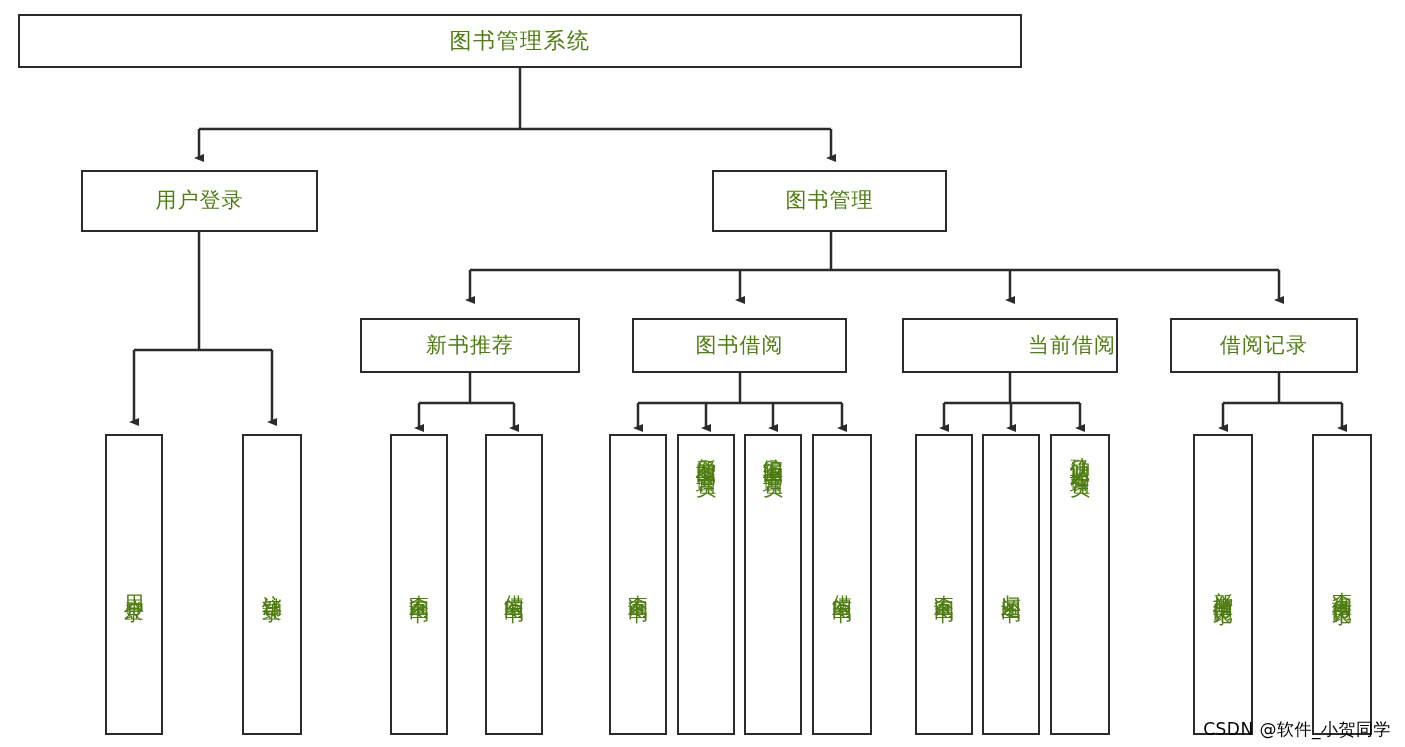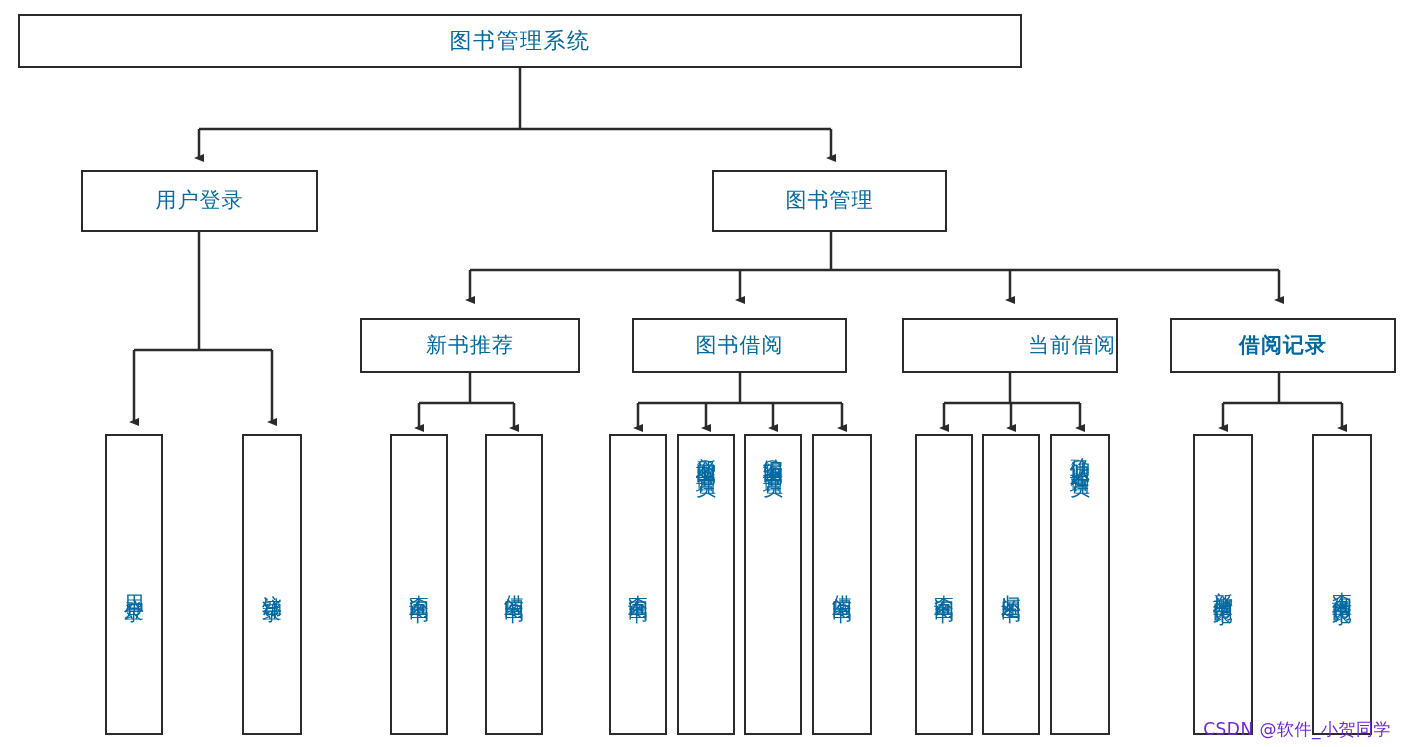--- a/index.html
+++ b/index.html
@@ -26,21 +26,21 @@
     pointer-events: none;
   }
   .node {
     position: absolute;
     box-sizing: border-box;
     border: 2px solid #2b2b2b;
     background: #ffffff;
     display: flex;
     align-items: center;
     justify-content: center;
-    color: #0369a1;
+    color: #4d7c0f;
   }
   .node.horiz {
     font-size: 21px;
     line-height: 1.2;
     letter-spacing: 1px;
   }
   .node.root {
     font-size: 22px;
     letter-spacing: 1.5px;
   }
@@ -59,21 +59,21 @@
     justify-content: flex-start;
   }
   .leaf-text {
     display: block;
   }
   .watermark {
     position: absolute;
     right: 14px;
     bottom: 6px;
     font-size: 17px;
-    color: #6d28d9;
+    color: #000000;
     letter-spacing: 0.5px;
     white-space: nowrap;
   }
 </style>
 </head>
 <body>
 
 <div id="canvas">
 
   <svg class="wires" viewBox="0 0 1405 747">
@@ -139,21 +139,21 @@
 
   <div class="node horiz" style="left:712px; top:170px; width:235px; height:62px;">
     <span>图书管理</span>
   </div>
   <div class="node horiz" style="left:632px; top:318px; width:215px; height:55px;justify-content:center;">
     <span>图书借阅</span>
   </div>
   <div class="node horiz" style="left:902px; top:318px; width:216px; height:55px;justify-content:flex-end;">
     <span>当前借阅</span>
   </div>
-  <div class="node horiz" style="left:1170px; top:318px; width:226px; height:55px;font-weight:bold;">
+  <div class="node horiz" style="left:1170px; top:318px; width:188px; height:55px;">
     <span>借阅记录</span>
   </div>
 
   <div class="node leaf" style="left:105px; top:434px; width:58px; height:301px;">
     <span class="leaf-text">用户登录</span>
   </div>
   <div class="node leaf" style="left:242px; top:434px; width:60px; height:301px;">
     <span class="leaf-text">注销登录</span>
   </div>
 

